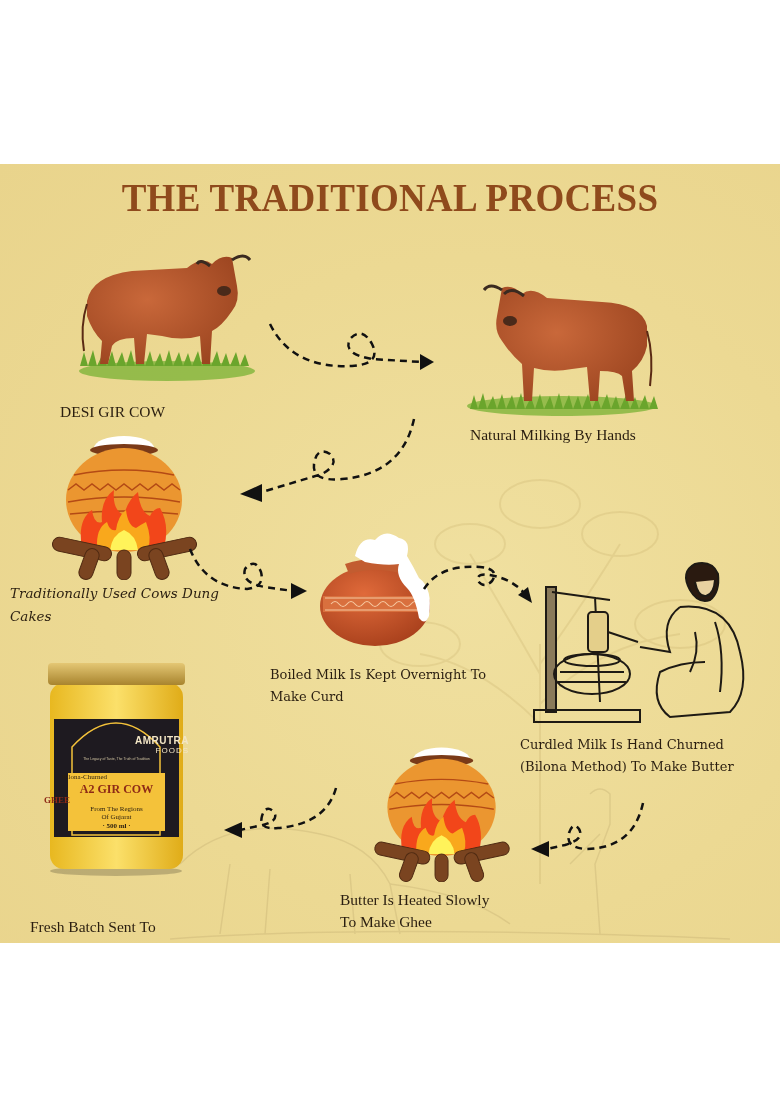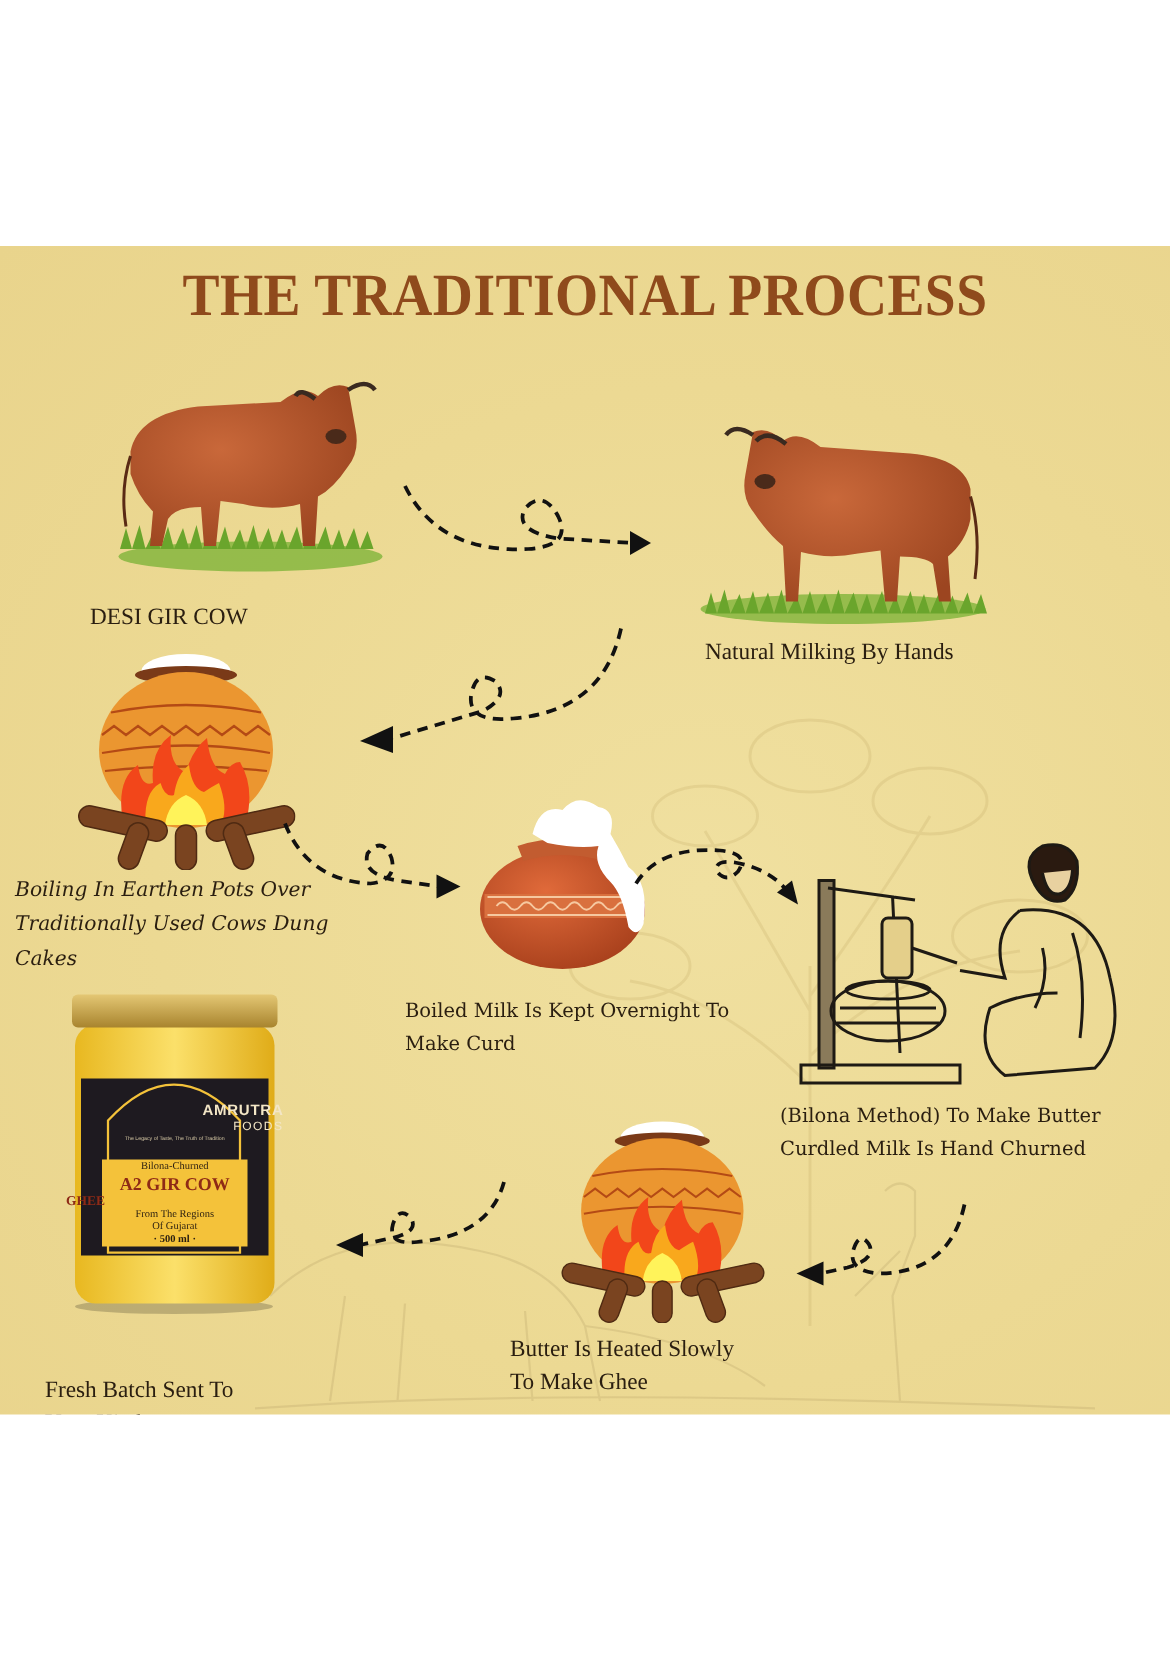--- a/index.html
+++ b/index.html
@@ -108,21 +108,20 @@
       <g fill="#7a4420" stroke="#4f2a12" stroke-width="1">
         <rect x="0" y="112" width="60" height="14" rx="7" transform="rotate(12 30 119)"></rect>
         <rect x="85" y="112" width="60" height="14" rx="7" transform="rotate(-12 115 119)"></rect>
         <rect x="30" y="118" width="14" height="32" rx="7" transform="rotate(20 37 134)"></rect>
         <rect x="65" y="120" width="14" height="30" rx="7"></rect>
         <rect x="100" y="118" width="14" height="32" rx="7" transform="rotate(-20 107 134)"></rect>
       </g>
     </svg>
   </div>
   <div class="label italic" style="left:10px;top:418px;width:240px;">
-    <div>Boiling In Earthen Pots Over</div>
     <div>Traditionally Used Cows Dung</div>
     <div>Cakes</div>
   </div>
 
   <svg class="art" style="left:185px;top:383px;" width="130" height="60" viewBox="0 0 130 60">
     <path d="M5 2 Q20 40 62 42 Q80 40 76 25 Q70 10 60 22 Q56 36 80 40 L108 44" fill="none" stroke="#111" stroke-width="2.5" stroke-dasharray="7 5"></path>
     <path d="M106 36 L122 44 L106 52 Z" fill="#111"></path>
   </svg>
 
   <div class="art" style="left:315px;top:362px;">
@@ -165,22 +164,22 @@
         <path d="M30 120 L94 120 M28 130 L96 130"></path>
         <path d="M4 158 L110 158 L110 170 L4 170 Z"></path>
         <path d="M160 38 Q150 20 165 12 Q182 8 188 22 Q190 40 180 48 Q168 52 160 38 Z" fill="#2a1a10"></path>
         <path d="M165 30 Q168 45 176 44 Q184 42 185 28" fill="#e8d1a0"></path>
         <path d="M150 55 Q130 70 140 100 L110 95 M150 55 Q200 50 210 100 Q220 140 200 160 L140 165 Q120 150 130 120 Q150 110 175 110"></path>
         <path d="M165 80 Q170 100 160 120 M185 70 Q195 100 190 140"></path>
       </g>
     </svg>
   </div>
   <div class="label small" style="left:520px;top:570px;width:260px;">
+    <div>Curdled Milk Is Hand Churned</div>
     <div>(Bilona Method) To Make Butter</div>
-    <div>Curdled Milk Is Hand Churned</div>
   </div>
 
   <svg class="art" style="left:525px;top:635px;" width="125" height="60" viewBox="0 0 125 60">
     <path d="M118 4 Q108 50 60 50 Q40 48 44 34 Q48 22 54 30 Q60 40 40 46 L22 50" fill="none" stroke="#111" stroke-width="2.5" stroke-dasharray="7 5"></path>
     <path d="M24 42 L6 50 L24 58 Z" fill="#111"></path>
   </svg>
 
   <div class="art" style="left:372px;top:578px;">
     <svg width="140" height="140" viewBox="0 0 145 150">
       <ellipse cx="72" cy="18" rx="30" ry="12" fill="#ffffff"></ellipse>
@@ -229,21 +228,21 @@
       <ellipse cx="72" cy="210" rx="66" ry="5" fill="#000" opacity="0.2"></ellipse>
       <rect x="6" y="22" width="133" height="186" rx="14" fill="url(#gheeg)"></rect>
       <rect x="4" y="2" width="137" height="22" rx="4" fill="url(#lidg)"></rect>
       <rect x="10" y="58" width="125" height="118" fill="#1e1a20"></rect>
       <path d="M28 174 L28 86 Q72 38 116 86 L116 174 Z" fill="#1e1a20" stroke="#f4c23a" stroke-width="1.5"></path>
       <rect x="24" y="112" width="97" height="58" fill="#f4c23a"></rect>
     </svg>
     <div style="position:absolute;left:0;top:74px;width:145px;text-align:right;color:#f3e6c6;font-family:'Liberation Sans',sans-serif;font-size:10px;font-weight:bold;letter-spacing:0.5px;">AMRUTRA</div>
     <div style="position:absolute;left:0;top:85px;width:145px;text-align:right;color:#f3e6c6;font-family:'Liberation Sans',sans-serif;font-size:8px;letter-spacing:1px;">FOODS</div>
     <div style="position:absolute;left:25px;top:96px;width:95px;text-align:center;color:#cfc2a0;font-family:'Liberation Sans',sans-serif;font-size:3.5px;white-space:nowrap;overflow:hidden;">The Legacy of Taste, The Truth of Tradition</div>
-    <div style="position:absolute;left:0;top:112px;width:145px;text-align:center;color:#2a1e10;font-family:'Liberation Serif',serif;font-size:7px;">Bilona-Churned</div>
+    <div style="position:absolute;left:18px;top:112px;width:145px;text-align:left;color:#2a1e10;font-family:'Liberation Serif',serif;font-size:7px;">Bilona-Churned</div>
     <div style="position:absolute;left:0;top:121px;width:145px;text-align:center;color:#8e2a16;font-family:'Liberation Serif',serif;font-size:12px;font-weight:bold;">A2 GIR COW</div>
     <div style="position:absolute;left:0;top:134px;width:145px;text-align:left;color:#8e2a16;font-family:'Liberation Serif',serif;font-size:9px;font-weight:bold;">GHEE</div>
     <div style="position:absolute;left:0;top:144px;width:145px;text-align:center;color:#2a1e10;font-family:'Liberation Serif',serif;font-size:7px;line-height:8px;">
       <div>From The Regions</div>
       <div>Of Gujarat</div>
     </div>
     <div style="position:absolute;left:0;top:161px;width:145px;text-align:center;color:#2a1e10;font-family:'Liberation Serif',serif;font-size:7px;font-weight:bold;">· 500 ml ·</div>
   </div>
   <div class="label" style="left:30px;top:752px;width:180px;">
     <div>Fresh Batch Sent To</div>

